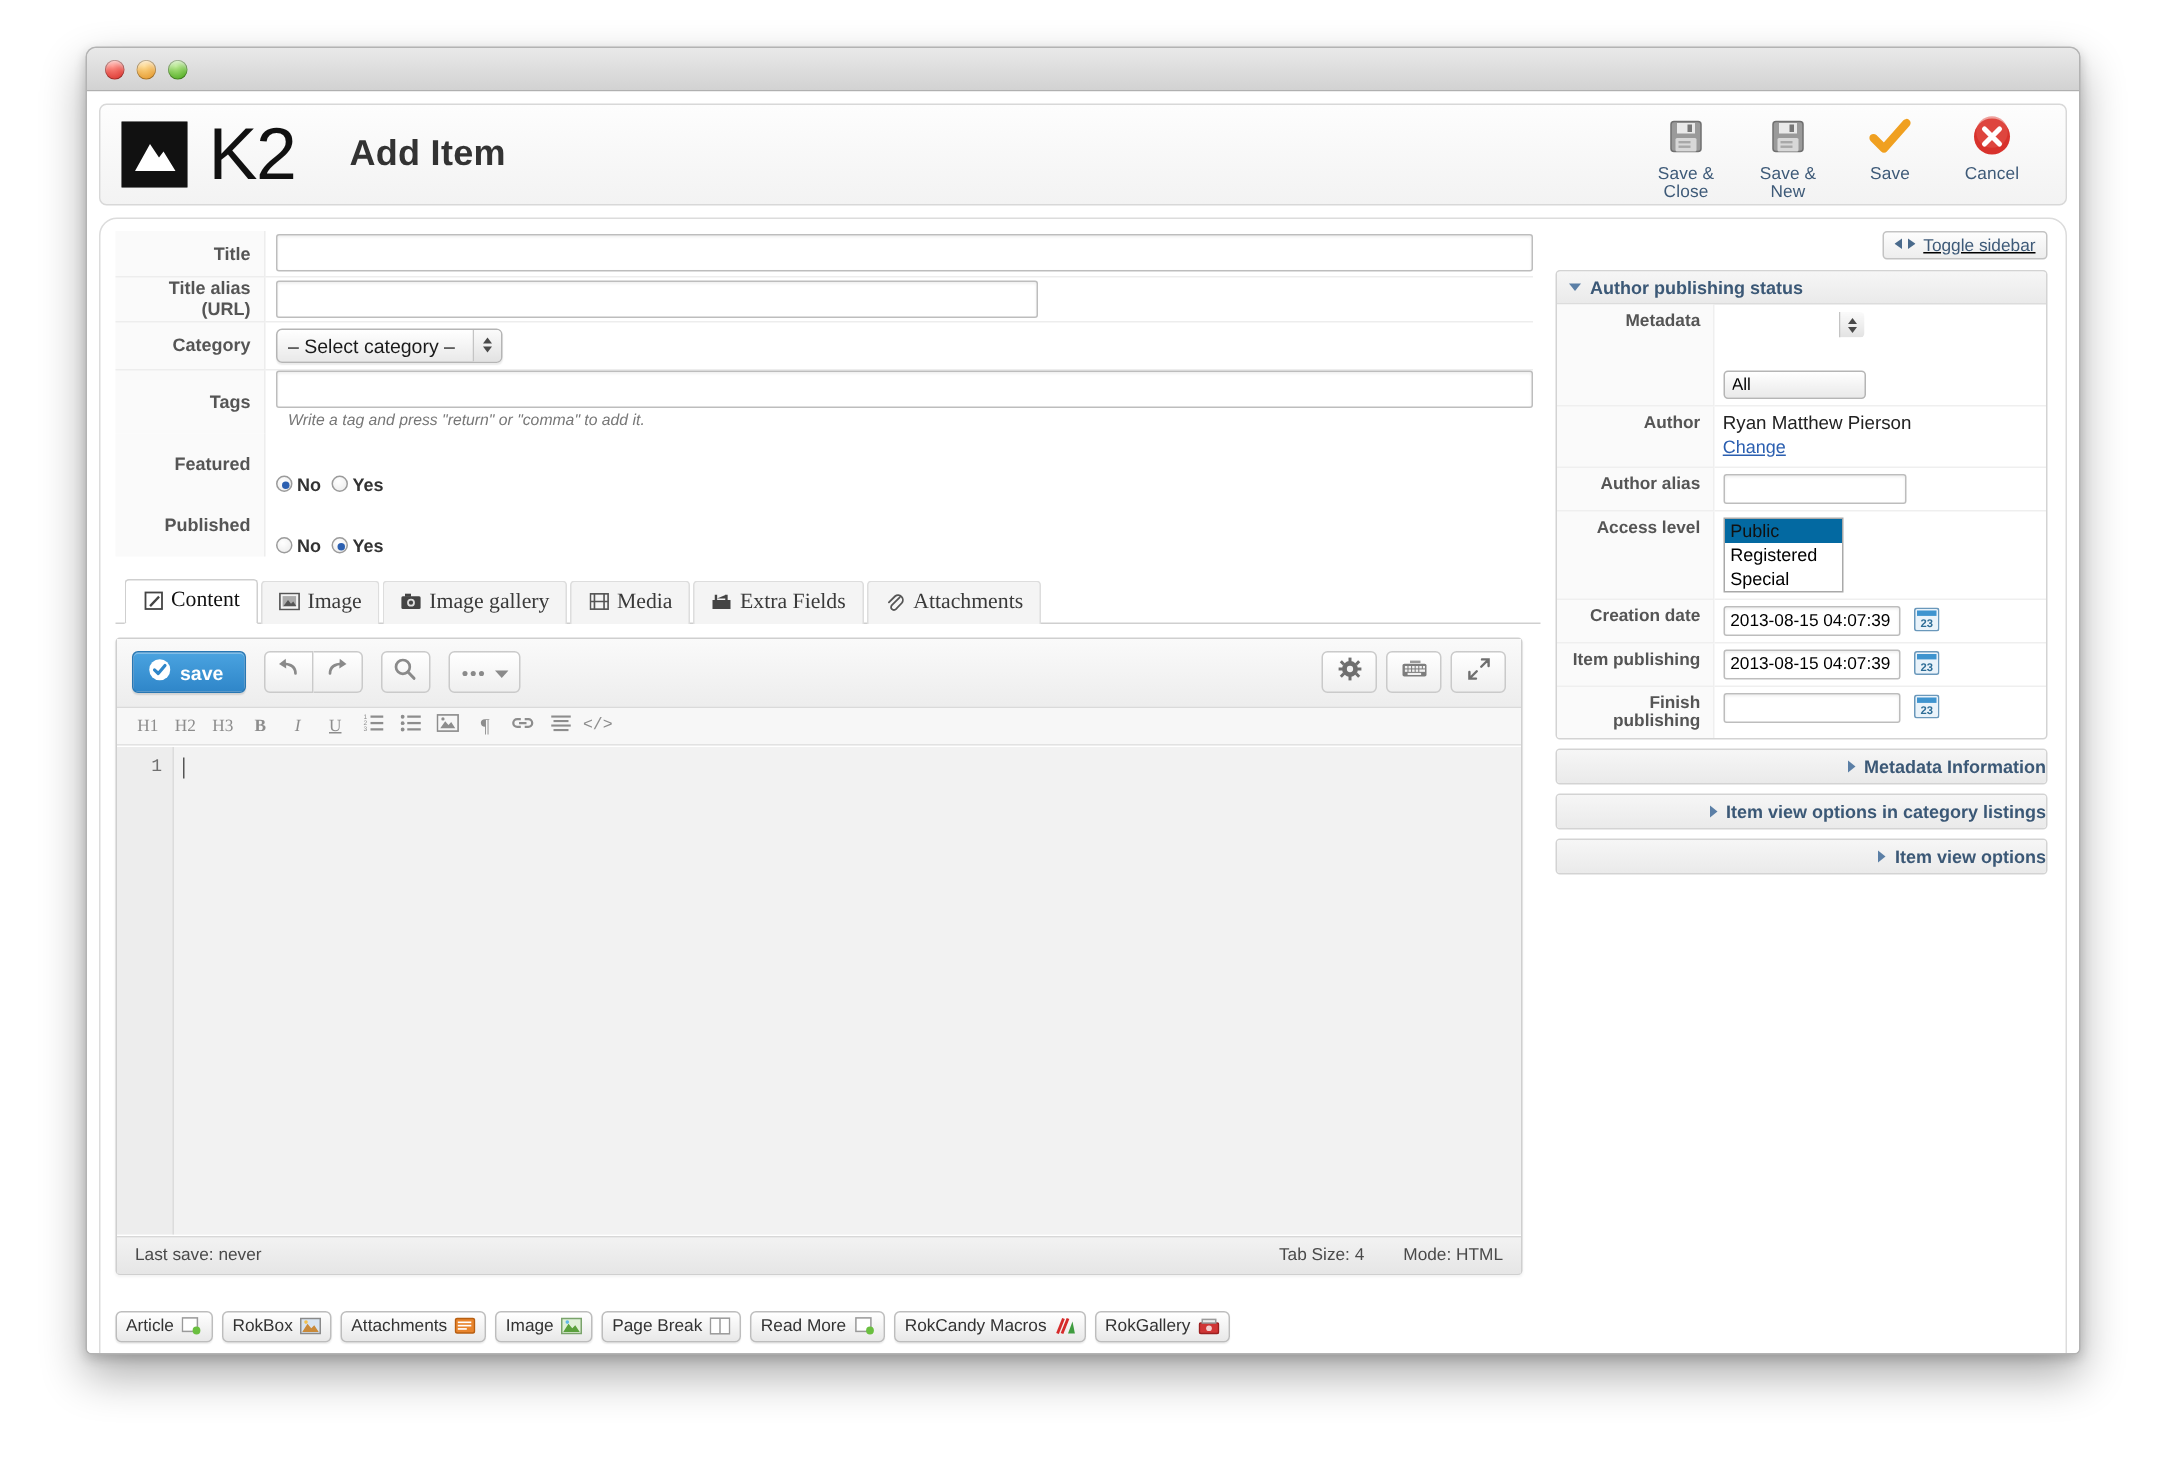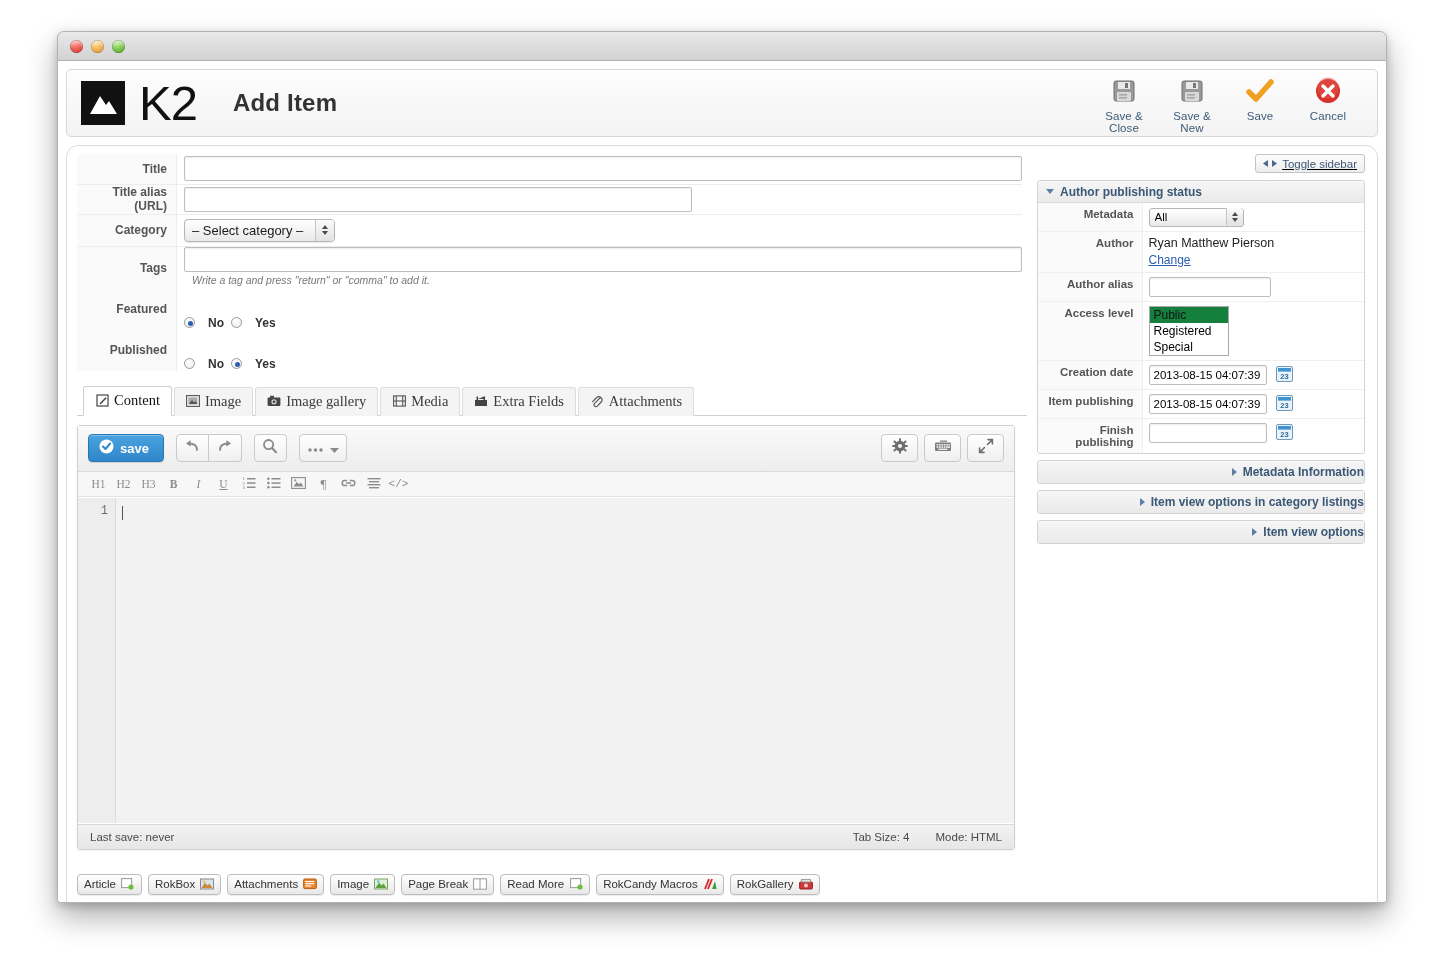--- a/index.html
+++ b/index.html
@@ -112,21 +112,21 @@
     border-left:1px solid #c4c4c4; border-radius:0 3px 3px 0;
     background: linear-gradient(to bottom,#fbfbfb,#e2e2e2);
     display:flex; flex-direction:column; align-items:center; justify-content:center; gap:2px;
     pointer-events:none;
   }
   .selarrow i { width:0;height:0;border-left:3.5px solid transparent;border-right:3.5px solid transparent; display:block;}
   .selarrow i.up { border-bottom:4px solid #4a4a4a; }
   .selarrow i.dn { border-top:4px solid #4a4a4a; }
 
   .radios { display:flex; align-items:center; gap:7px; font-size:12px; font-weight:bold; color:#333; }
-  .radios .ritem { display:flex; align-items:center; gap:13px; cursor:pointer;margin-top:27px; }
+  .radios .ritem { display:flex; align-items:center; gap:3px; cursor:pointer;margin-top:27px; }
   .rdot { width:11px; height:11px; border-radius:50%; border:1px solid #9b9b9b;
           background: radial-gradient(circle at 40% 32%, #ffffff, #f0f0f0 70%);
           display:inline-block; position:relative; }
   .rdot.on::after { content:""; position:absolute; left:2.5px; top:2.5px; width:5px; height:5px;
                     border-radius:50%; background:#2b5fb0; }
 
   
   .tabs { margin-top: 14px; display:flex; align-items:flex-end; border-bottom:1px solid #cfcfcf; padding-left:6px; }
   .tab {
     display:flex; align-items:center; gap:5px;
@@ -214,24 +214,24 @@
   td.slab { width:104px; text-align:right; padding:5px 8px 5px 4px; font-size:11.5px; font-weight:bold; color:#555;
             background:#fafafa; border-right:1px solid #efefef; }
   td.sfld { padding:4px 4px 4px 6px; }
   input.sin { border:1px solid #bdbdbd; height:20px; width:122px; font-size:12px; padding:1px 4px; border-radius:2px;
               background:#fff; box-shadow: inset 0 1px 2px rgba(0,0,0,.07); outline:none; }
   input.sdate { width:118px; font-family:"Liberation Sans", sans-serif; font-size:11.5px; }
   .authname { font-size:12.5px; color:#222; }
   .changelink { font-size:12px; color:#2b5fb0; text-decoration:underline; cursor:pointer; display:inline-block; margin-top:1px;}
   .listbox { width:80px; border:1px solid #a9a9a9; background:#fff; font-size:12px; }
   .listbox div { padding:1px 4px; cursor:pointer; }
-  .listbox div.sel { background:#15803d; color:#111; }
+  .listbox div.sel { background:#0369a1; color:#111; }
   select.smac { -webkit-appearance:none; appearance:none; border:1px solid #b5b5b5; border-radius:3px;
     background: linear-gradient(to bottom,#ffffff,#e9e9e9); font-size:11.5px; height:19px; width:95px;
-    padding:0 24px 0 5px; outline:none; }
+    padding:0 24px 0 5px; outline:none;margin-top:40px; }
   .cal { width:17px; height:16px; display:inline-block; vertical-align:middle; margin-left:5px; cursor:pointer; }
 </style>
 </head>
 <body>
 
 <div class="desktop">
   <div class="window">
 
     <div class="titlebar">
       <div class="lights">

